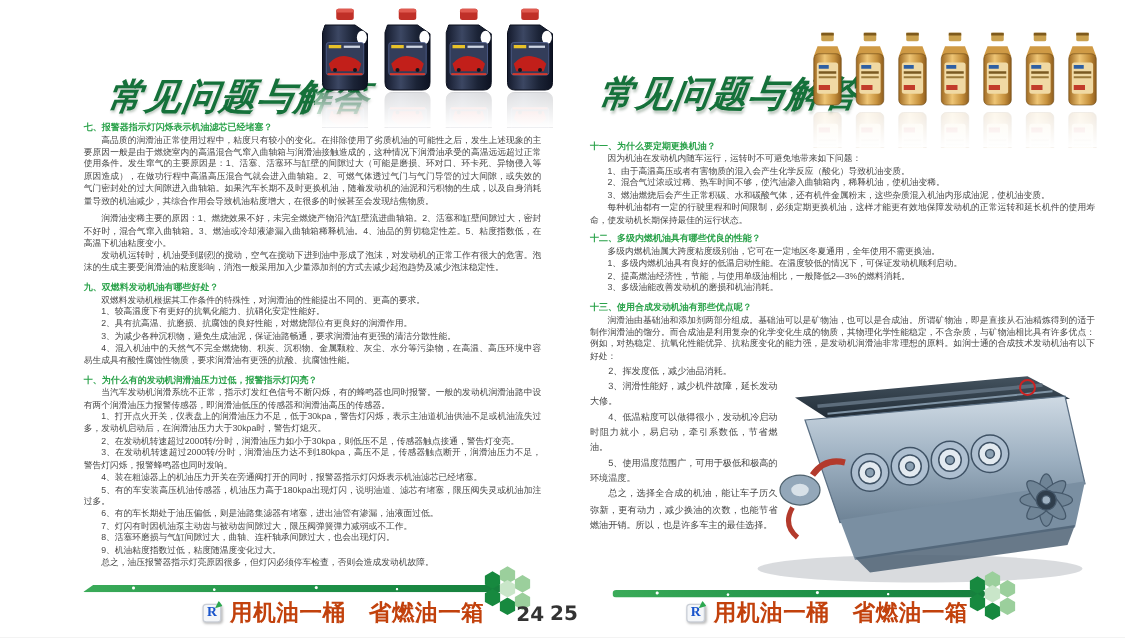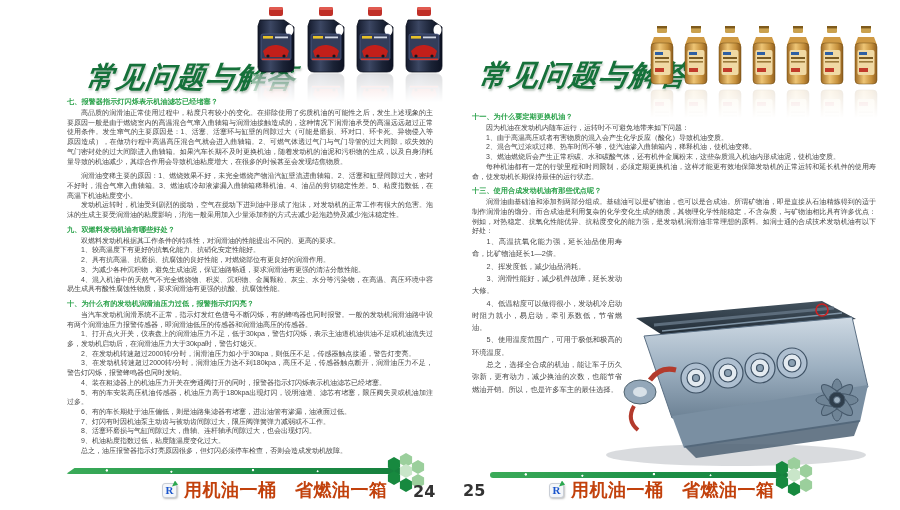--- a/index.html
+++ b/index.html
@@ -46,21 +46,21 @@
   .logo{width:15px;height:15px;background:#f4f6f9;border:1px solid #c9ced6;border-radius:3px;
         display:flex;align-items:center;justify-content:center;color:#1a55cc;font-weight:bold;
         font-size:11px;font-family:"Liberation Serif",serif;position:relative;
         box-shadow:1px 1px 2px rgba(0,0,0,.25)}
   .logo .leaf{position:absolute;right:-2px;top:-3px;width:6px;height:6px;background:#2ba84f;
         clip-path:polygon(0 100%,50% 0,100% 70%)}
   .slogan{color:#c2410c;font-weight:bold;font-size:18px;white-space:nowrap;letter-spacing:.5px}
   .pageno{position:absolute;color:#333;font-weight:bold;font-size:16px;
           font-family:"DejaVu Sans",sans-serif}
   .pn-left{left:413px;top:482px}
-  .pn-right{left:463px;top:481px}
+  .pn-right{left:440px;top:481px}
 </style>
 </head>
 <body>
 
 <div class="spread">
 
   <div class="page-title title-left">常见问题与解答</div>
 
   <svg class="jugs" viewBox="0 0 196 96">
     <defs>
@@ -178,25 +178,31 @@
 
   <div class="content content-right">
     <div class="sec">
       <p class="sec-heading">十一、为什么要定期更换机油？</p>
       <p class="para">因为机油在发动机内随车运行，运转时不可避免地带来如下问题：</p>
       <p class="para">1、由于高温高压或者有害物质的混入会产生化学反应（酸化）导致机油变质。</p>
       <p class="para">2、混合气过浓或过稀、热车时间不够，使汽油渗入曲轴箱内，稀释机油，使机油变稀。</p>
       <p class="para">3、燃油燃烧后会产生正常积碳、水和碳酸气体，还有机件金属粉末，这些杂质混入机油内形成油泥，使机油变质。</p>
       <p class="para">每种机油都有一定的行驶里程和时间限制，必须定期更换机油，这样才能更有效地保障发动机的正常运转和延长机件的使用寿命，使发动机长期保持最佳的运行状态。</p>
     </div>
+    <div class="sec">
+      <p class="sec-heading">十二、多级内燃机油具有哪些优良的性能？</p>
+      <p class="para">多级内燃机油属大跨度粘度级别油，它可在一定地区冬夏通用，全年使用不需更换油。</p>
+      <p class="para">1、多级内燃机油具有良好的低温启动性能。在温度较低的情况下，可保证发动机顺利启动。</p>
+      <p class="para">2、提高燃油经济性，节能，与使用单级油相比，一般降低2—3%的燃料消耗。</p>
+      <p class="para">3、多级油能改善发动机的磨损和机油消耗。</p>
+    </div>
     <div class="sec s13-wrap">
       <p class="sec-heading">十三、使用合成发动机油有那些优点呢？</p>
       <p class="para">润滑油由基础油和添加剂两部分组成。基础油可以是矿物油，也可以是合成油。所谓矿物油，即是直接从石油精炼得到的适于制作润滑油的馏分。而合成油是利用复杂的化学变化生成的物质，其物理化学性能稳定，不含杂质，与矿物油相比具有许多优点：例如，对热稳定、抗氧化性能优异、抗粘度变化的能力强，是发动机润滑油非常理想的原料。如润士通的合成技术发动机油有以下好处：</p>
       <div class="s13-narrow">
-        <p class="para">1、高温抗氧化能力强，延长油品使用寿命，比矿物油延长1—2倍。</p>
         <p class="para">2、挥发度低，减少油品消耗。</p>
         <p class="para">3、润滑性能好，减少机件故障，延长发动大修。</p>
         <p class="para">4、低温粘度可以做得很小，发动机冷启动时阻力就小，易启动，牵引系数低，节省燃油。</p>
         <p class="para">5、使用温度范围广，可用于极低和极高的环境温度。</p>
         <p class="para">总之，选择全合成的机油，能让车子历久弥新，更有动力，减少换油的次数，也能节省燃油开销。所以，也是许多车主的最佳选择。</p>
       </div>
     </div>
   </div>
 
   <svg class="engine" viewBox="0 0 300 178">

